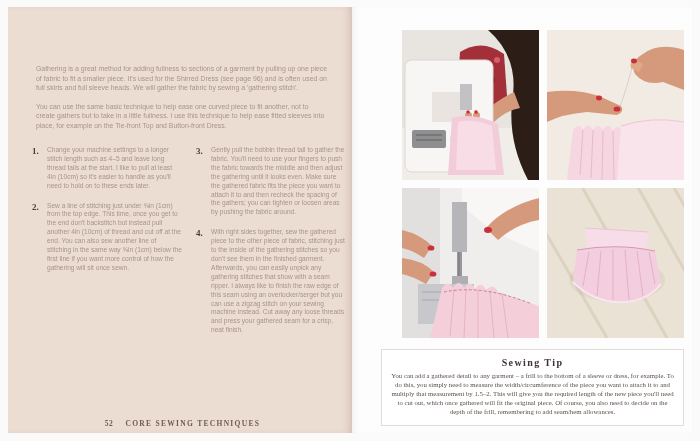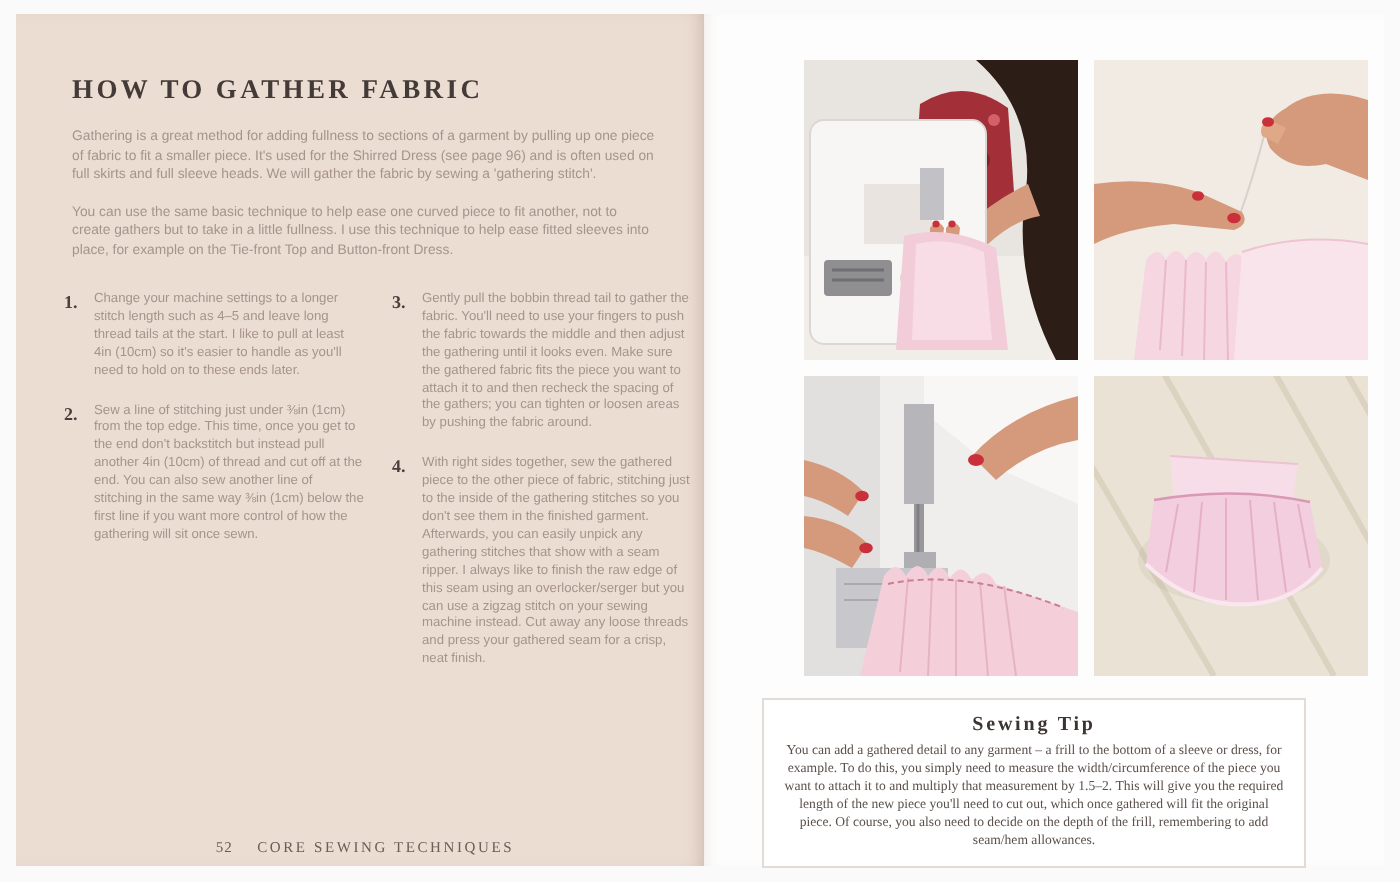--- a/index.html
+++ b/index.html
@@ -38,51 +38,50 @@
     font-family:"Liberation Serif", serif; font-weight:bold;
     font-size:9px; color:#4a3f3b;
   }
   .step-text { font-size:6.6px; line-height:8.9px; color:#a6948b; }
   .footer {
     position:absolute; top:419px; text-align:center;
     font-family:"Liberation Serif", serif; font-size:7.5px;
     letter-spacing:1.3px; color:#6d5b54;
     font-variant:small-caps;
   }
-  .footer-left  { left:8px;   width:340px; }
+  .footer-left  { left:8px;   width:340px;font-weight:bold; }
   .footer-right { left:352px; width:340px; }
   .footer .pgnum { margin:0 9px; letter-spacing:0.5px; }
   .photo-grid {
     position:absolute; left:402px; top:30px; width:282px; height:308px;
     display:grid; grid-template-columns:137px 137px; grid-template-rows:150px 150px;
     gap:8px;
   }
   .photo { width:137px; height:150px; overflow:hidden; background:#ebe7e3; }
   .photo svg { display:block; }
   .tip-box {
-    position:absolute; left:381px; top:349px; width:272px; box-sizing:border-box;
+    position:absolute; left:381px; top:349px; width:303px; box-sizing:border-box;
     background:#ffffff; border:1px solid #e3dcd6;
     padding:7px 9px 8px; text-align:center;
   }
   .tip-title {
     font-family:"Liberation Serif", serif; font-weight:bold;
     font-size:10px; letter-spacing:1.4px; color:#3d3432; margin-bottom:4px;
   }
   .tip-body {
     font-family:"Liberation Serif", serif;
     font-size:6.8px; line-height:8.9px; color:#5c504b;
   }
 </style>
 </head>
 <body>
 
 <div class="canvas">
 
   <div class="page-left">
-    <div class="title">HOW TO GATHER FABRIC</div>
 
     <div class="intro">
       <p>Gathering is a great method for adding fullness to sections of a garment by pulling up one piece of fabric to fit a smaller piece. It's used for the Shirred Dress (see page 96) and is often used on full skirts and full sleeve heads. We will gather the fabric by sewing a 'gathering stitch'.</p>
       <p>You can use the same basic technique to help ease one curved piece to fit another, not to create gathers but to take in a little fullness. I use this technique to help ease fitted sleeves into place, for example on the Tie-front Top and Button-front Dress.</p>
     </div>
 
     <div class="steps">
       <div>
         <div class="step">
           <span class="step-num">1.</span>

